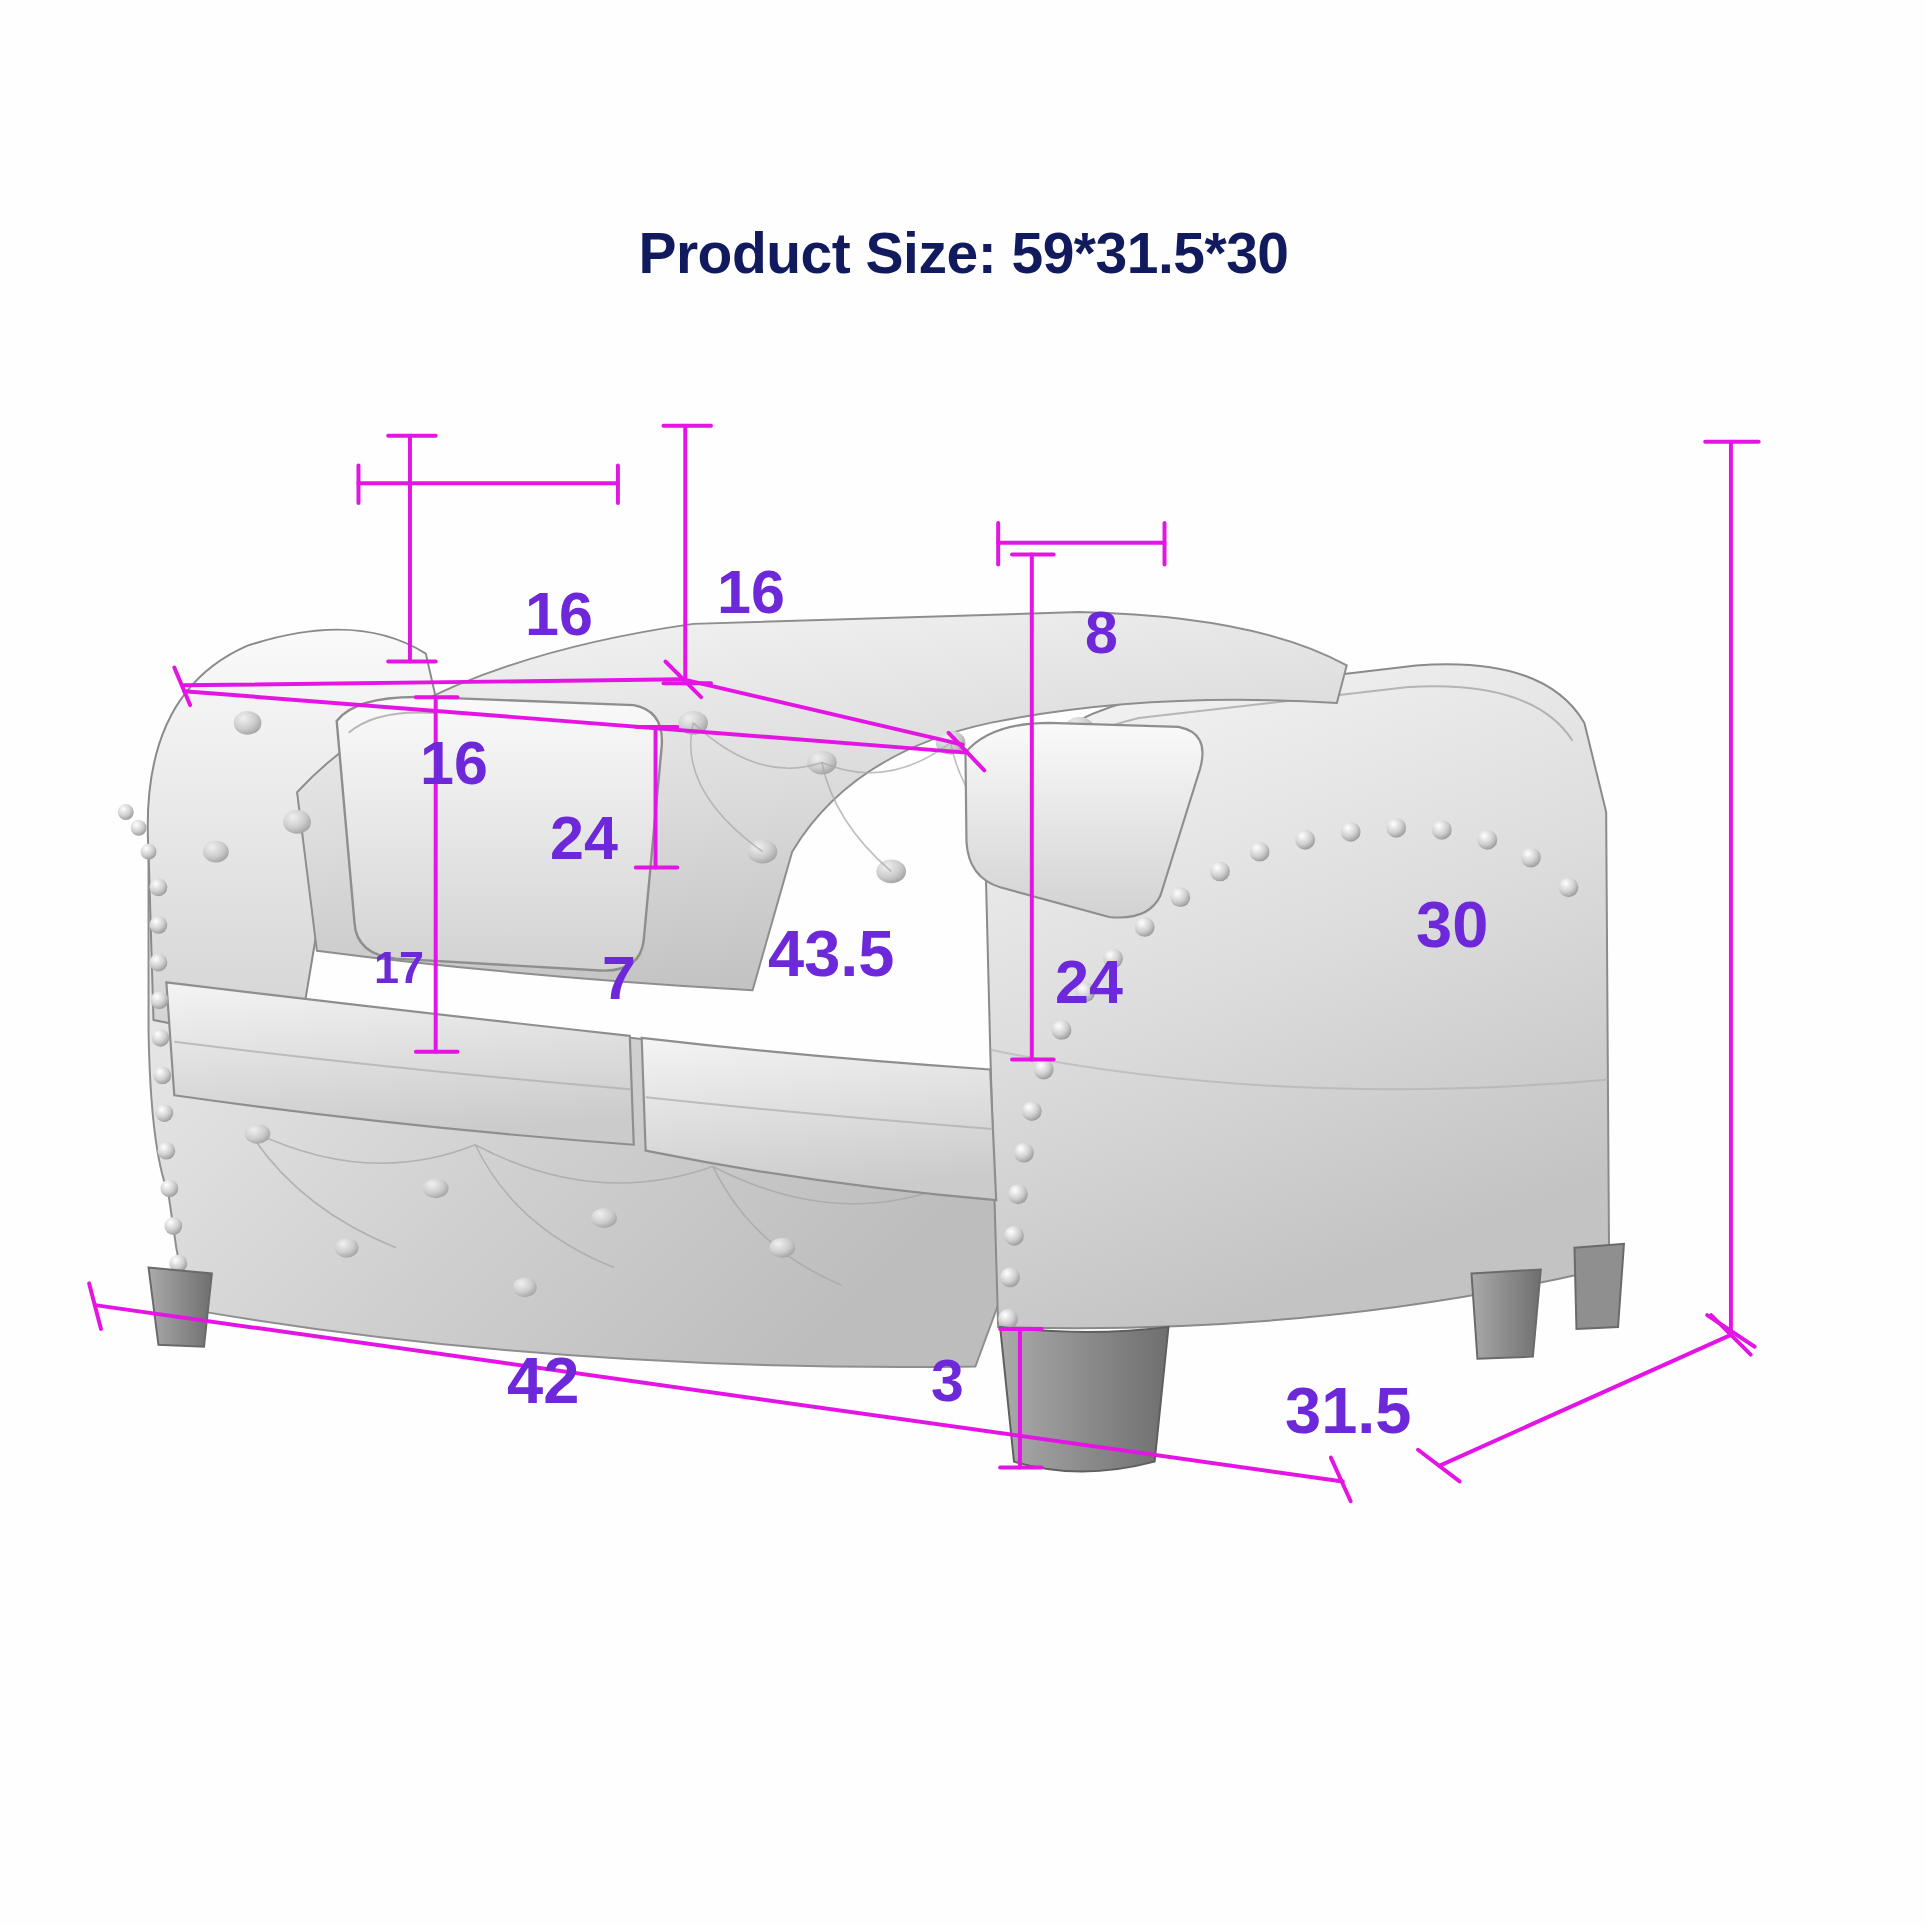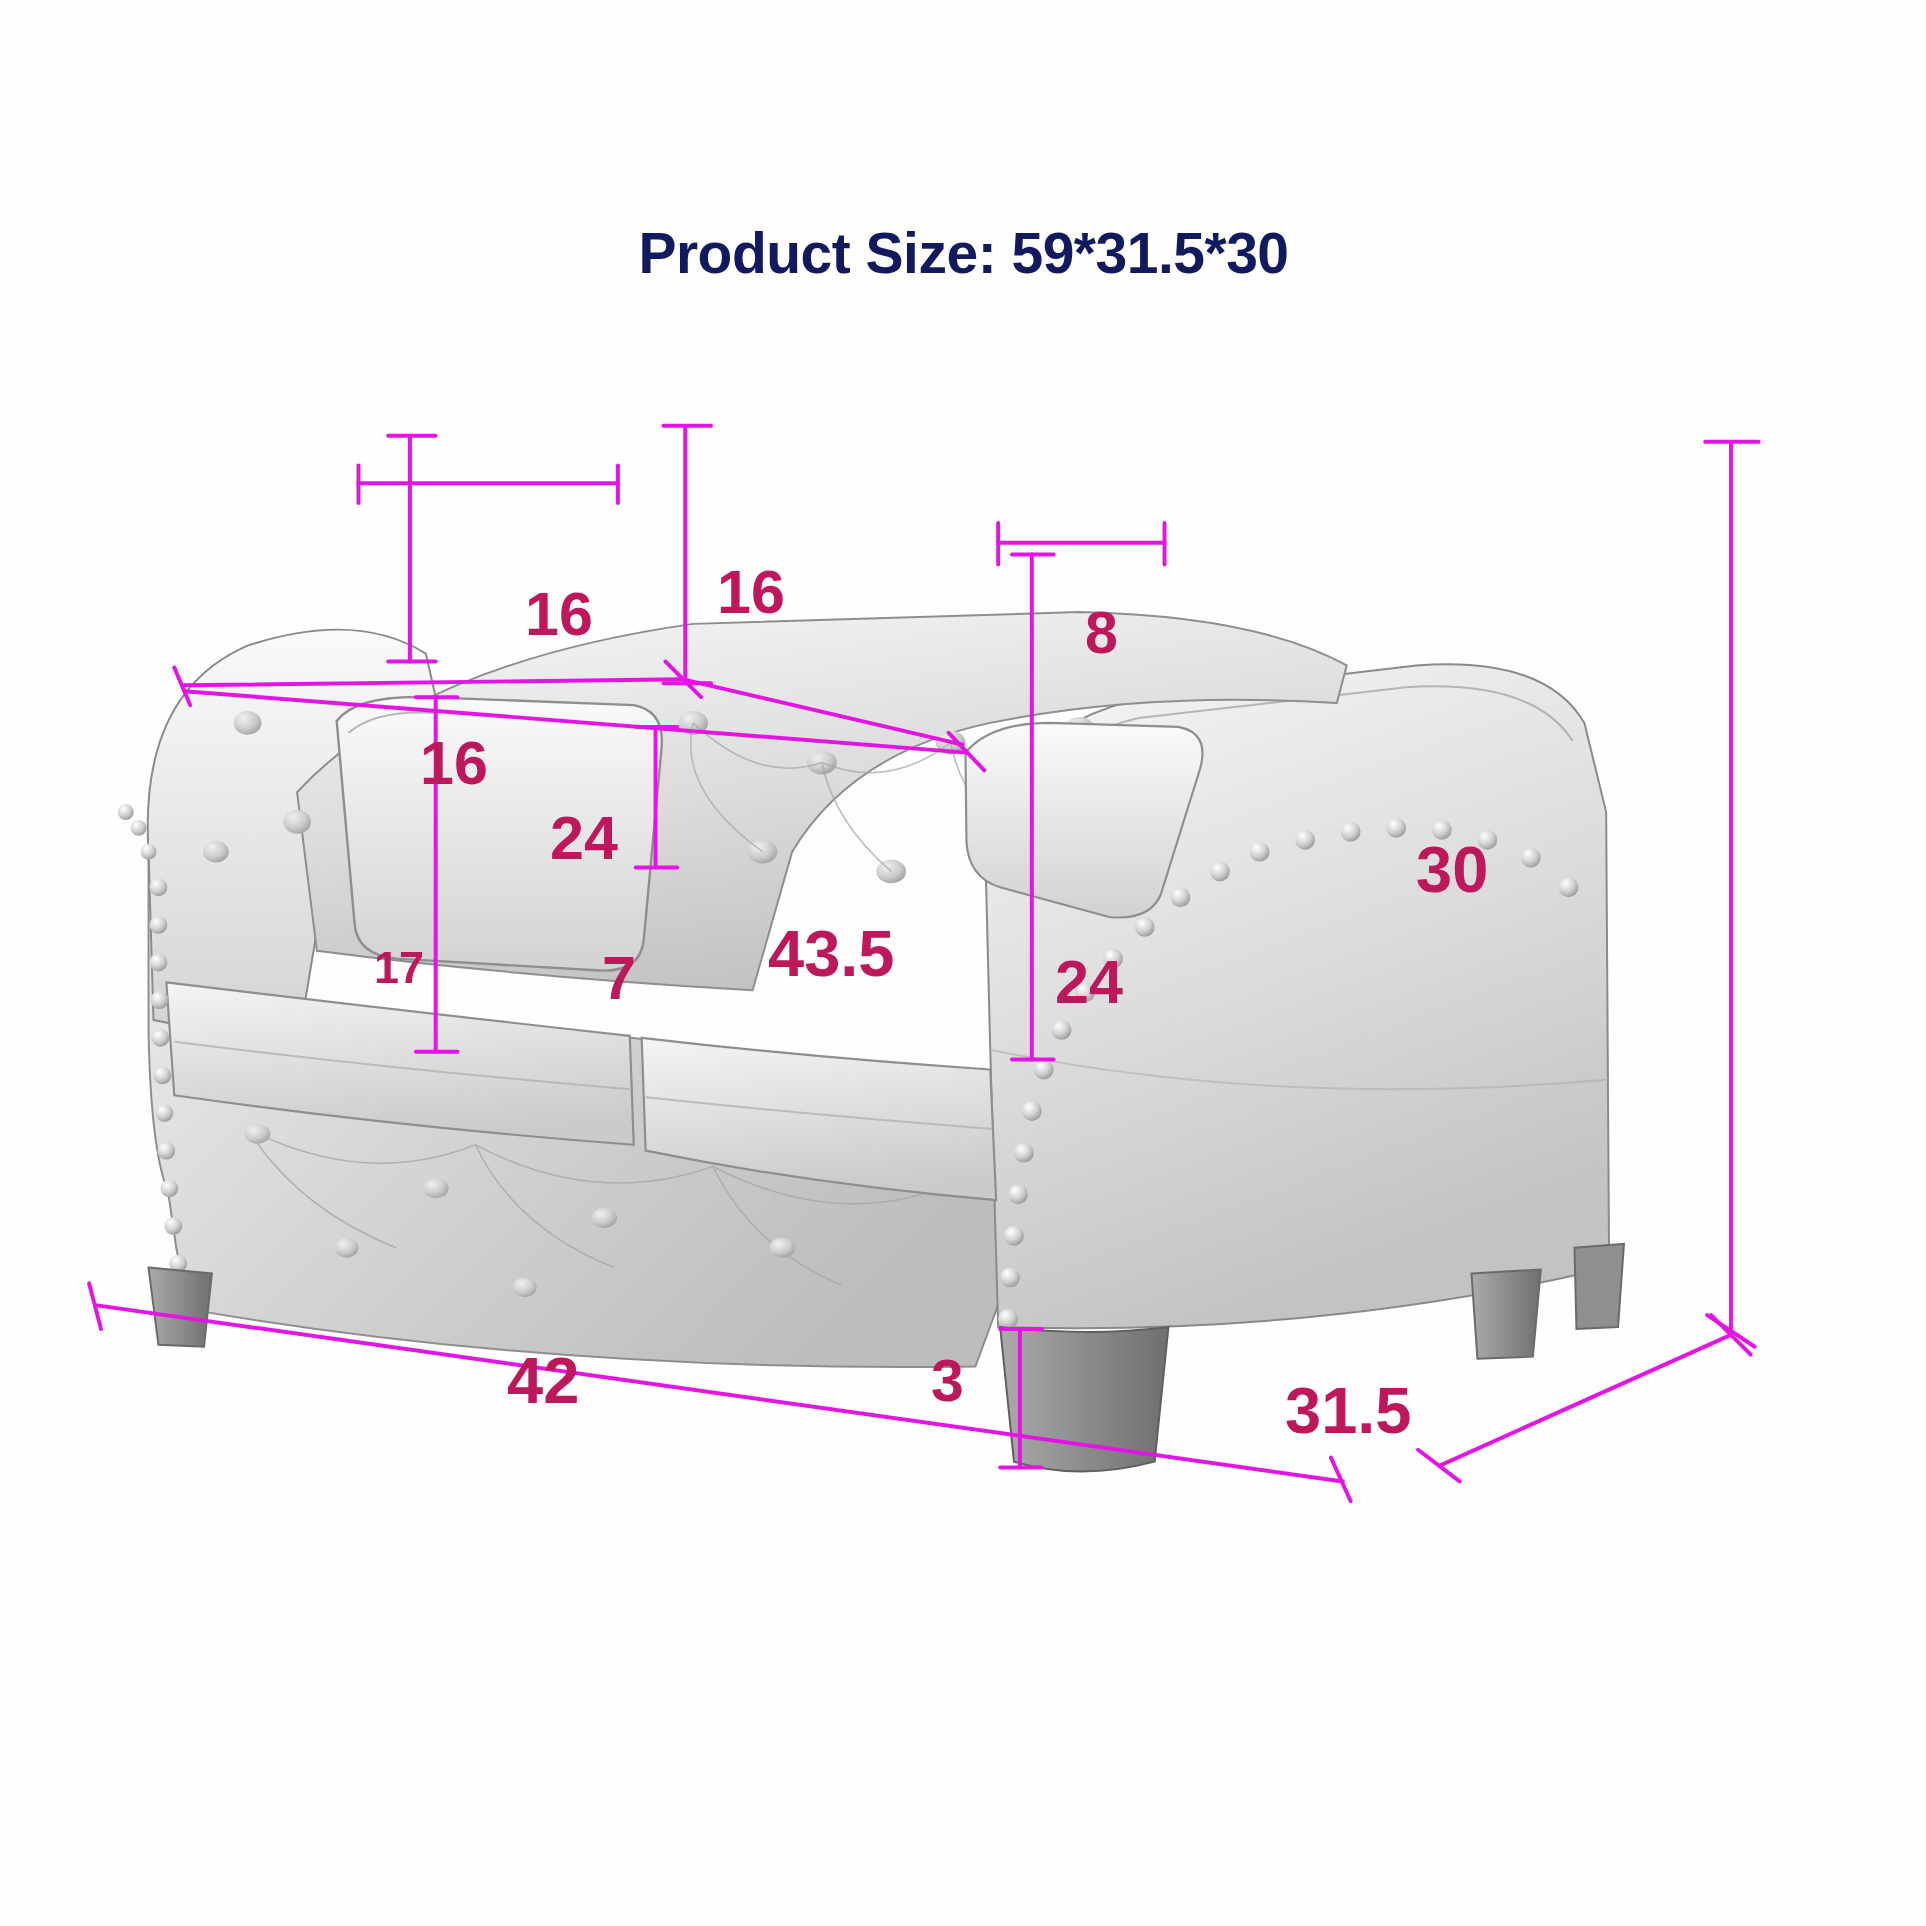--- a/index.html
+++ b/index.html
@@ -24,36 +24,36 @@
     font-size:50px;font-weight:bold;color:#121a5e;line-height:1.16;
     white-space:pre-line;
   }
 
   
   .stage{position:absolute;left:0;top:297px;width:1927px;height:1188px;}
   .stage svg{position:absolute;left:0;top:0;}
 
   
   .dim{
-    position:absolute;color:#be185d;font-weight:bold;
+    position:absolute;color:#6d28d9;font-weight:bold;
     white-space:nowrap;line-height:1;
   }
   .d-16a{left:525px;top:584px;font-size:61px;}
   .d-16b{left:420px;top:733px;font-size:61px;}
   .d-16c{left:717px;top:562px;font-size:61px;}
   .d-8  {left:1085px;top:604px;font-size:59px;}
   .d-24a{left:550px;top:808px;font-size:61px;}
   .d-17 {left:374px;top:945px;font-size:45px;}
   .d-7  {left:602px;top:948px;font-size:61px;}
   .d-435{left:768px;top:921px;font-size:65px;}
   .d-24b{left:1055px;top:952px;font-size:61px;}
   .d-3  {left:931px;top:1352px;font-size:59px;}
   .d-59 {left:507px;top:1348px;font-size:65px;}
   .d-315{left:1285px;top:1378px;font-size:65px;}
-  .d-30 {left:1416px;top:837px;font-size:65px;}
+  .d-30 {left:1416px;top:892px;font-size:65px;}
 </style>
 </head>
 <body>
 
 <div class="page">
 
   <div class="title">Product Size: 59*31.5*30</div>
 
   <div class="stage">
     <svg width="1927" height="1238" viewBox="0 0 1946 1250" xmlns="http://www.w3.org/2000/svg">

